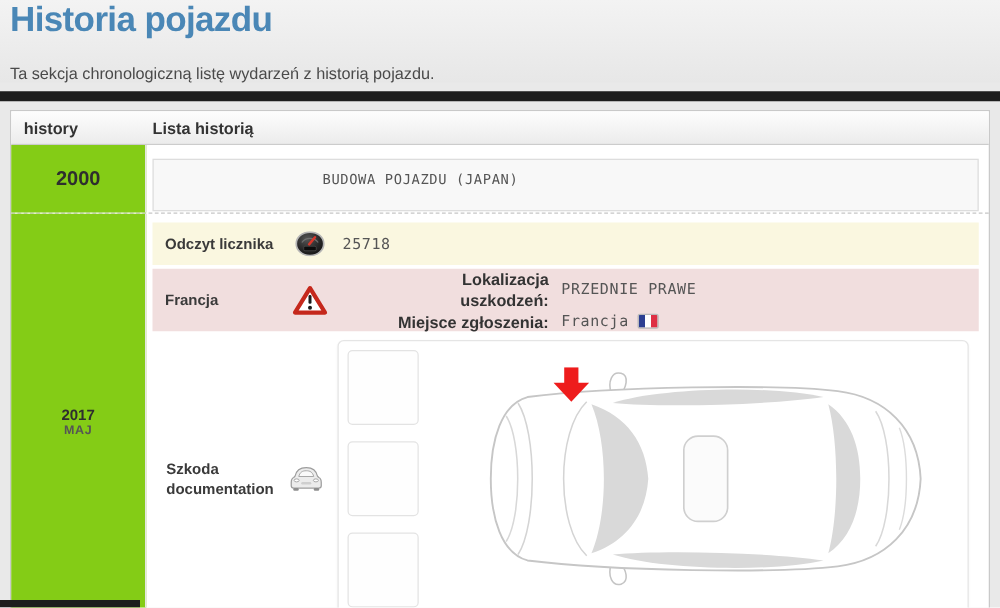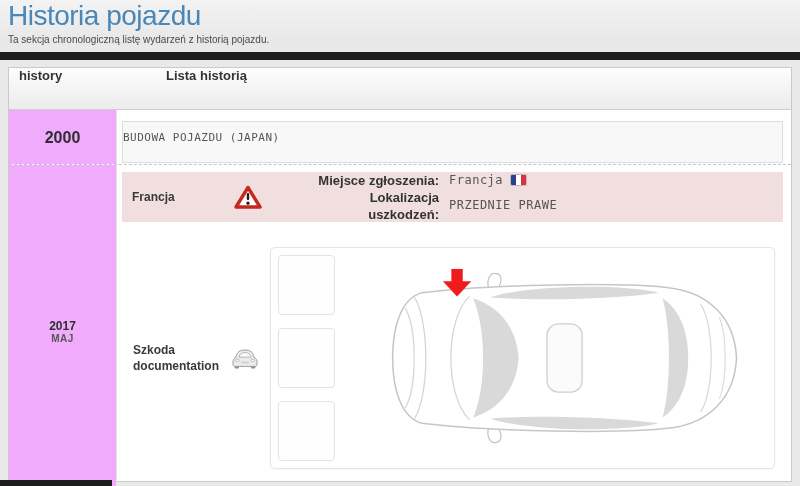--- a/index.html
+++ b/index.html
@@ -5,58 +5,58 @@
   * { box-sizing: border-box; }
   html,body { margin:0; padding:0; }
   body {
     width:800px; height:486px; overflow:hidden;
     background:#e9e9e9;
     font-family:"Liberation Sans", sans-serif;
     position:relative;
   }
   
   .page-header { padding:1px 8px 0 8px; background:linear-gradient(#f3f3f3,#e7e7e7); }
-  .page-title { margin:0; font-size:28px; font-weight:normal; letter-spacing:-0.5px; color:#4a87b6; line-height:1.05; }
-  .page-subtitle { margin:4px 0 7px 0; font-size:10px; color:#4a4a4a; }
+  .page-title { margin:0; font-size:28px; font-weight:bold; letter-spacing:-0.5px; color:#4a87b6; line-height:1.05; }
+  .page-subtitle { margin:21px 0 7px 0; font-size:13px; color:#4a4a4a; }
   .dark-bar { height:8px; background:#1d1d1d; width:100%; }
   .bottom-bar { position:absolute; left:0; bottom:0; width:112px; height:6px; background:#1d1d1d; }
 
   
   .history-table {
     margin:7px 8px 0 8px; background:#fff;
     border:1px solid #c9c9c9; height:415px;
   }
   .thead {
-    display:flex; height:42px;
+    display:flex; align-items:center; height:27px;
     background:linear-gradient(#fdfdfd,#ececec);
     border-bottom:1px solid #ccc;
-    font-size:13px; font-weight:bold; color:#333;gap:44px;
+    font-size:13px; font-weight:bold; color:#333;
   }
   .th-left { width:108px; padding-left:10px; }
   .th-right { flex:1; padding-left:5px; }
 
   .trow { display:flex; }
   .row-2000 { height:55px; border-bottom:1px dashed #c6c6c6; }
   .row-2017 { height:332px; }
   .year-cell {
-    width:108px; border-right:1px solid #e4e4e4; background:#f0abfc;
+    width:108px; border-right:1px solid #e4e4e4; background:#84cc16;
     display:flex; flex-direction:column; align-items:center; justify-content:center;
   }
   .year-big { font-size:12px; font-weight:bold; color:#2e2e2e; line-height:1.2; }
   .year-2000 { font-size:16px; }
   .month { font-size:10px; font-weight:bold; color:#555; letter-spacing:0.5px; }
   .content-cell { flex:1; min-width:0; }
 
   .mono { font-family:"DejaVu Sans Mono","Liberation Mono",monospace; color:#555; letter-spacing:0.5px; }
 
   
   .event-box {
     margin:11px 8px 0 5px; height:42px; line-height:31px;
     background:#f8f8f8; border:1px solid #ddd;
-    font-size:11px; 
+    font-size:11px; padding-left:135px;
   }
 
   
   .events-stack { padding:7px 8px 6px 5px; display:flex; flex-direction:column; height:100%; }
   .event-row { display:flex; align-items:center; padding:0 0 0 10px; }
   .row-odometer { background:#faf7e0; height:34px; margin-bottom:3px; }
   .row-damage   { background:#f1dede; height:50px; margin-bottom:3px; }
   .ev-label { width:96px; font-size:12px; font-weight:bold; color:#3a3a3a; line-height:1.3; }
   .ev-icon-cell { width:40px; display:flex; justify-content:center; align-items:center; }
   .odo-value { font-size:12px; margin-left:6px; }
@@ -115,42 +115,61 @@
 
   <div class="trow row-2017">
     <div class="year-cell">
       <div class="year-big">2017</div>
       <div class="month">MAJ</div>
     </div>
 
     <div class="content-cell">
       <div class="events-stack">
 
+        <div class="event-row row-odometer">
+          <div class="ev-label">Odczyt licznika</div>
+          <div class="ev-icon-cell">
+            <svg width="24" height="20" viewBox="0 0 24 20">
+              <defs>
+                <radialGradient id="odoGrad" cx="40%" cy="30%" r="80%">
+                  <stop offset="0%" stop-color="#565656"></stop>
+                  <stop offset="60%" stop-color="#262626"></stop>
+                  <stop offset="100%" stop-color="#101010"></stop>
+                </radialGradient>
+              </defs>
+              <ellipse cx="12" cy="10" rx="11" ry="9.4" fill="url(#odoGrad)" stroke="#b5b5b5" stroke-width="1.4"></ellipse>
+              <path d="M 5.5,9 A 7.5,6.5 0 0 1 18.5,9" stroke="#6f6f6f" stroke-width="1" fill="none"></path>
+              <line x1="11.3" y1="10.5" x2="16" y2="4.8" stroke="#d8372b" stroke-width="2" stroke-linecap="round"></line>
+              <rect x="7" y="12" width="10" height="3.6" rx="1" fill="#0c0c0c" stroke="#4c4c4c" stroke-width="0.6"></rect>
+            </svg>
+          </div>
+          <div class="mono odo-value">25718</div>
+        </div>
 
         <div class="event-row row-damage">
           <div class="ev-label">Francja</div>
           <div class="ev-icon-cell">
             <svg width="28" height="25" viewBox="0 0 28 25">
               <path d="M14,2.5 L26,22 L2,22 Z" fill="#ffffff" stroke="#c5281c" stroke-width="3.4" stroke-linejoin="round"></path>
               <rect x="12.8" y="8" width="2.4" height="7" rx="1.1" fill="#1a1a1a"></rect>
               <circle cx="14" cy="18.2" r="1.6" fill="#1a1a1a"></circle>
             </svg>
           </div>
           <div class="damage-details">
             <div class="detail-line">
+              <span class="dt">Lokalizacja uszkodzeń:</span>
+              <span class="dd">
+                <span class="mono">PRZEDNIE PRAWE</span>
+              </span>
+            </div>
+            <div class="detail-line">
               <span class="dt">Miejsce zgłoszenia:</span>
               <span class="dd">
                 <span class="mono">Francja</span>
                 <span class="flag"></span>
-              </span>
-            </div>
-            <div class="detail-line">
-              <span class="dt">Lokalizacja uszkodzeń:</span>
-              <span class="dd">
-                <span class="mono">PRZEDNIE PRAWE</span>
               </span>
             </div>
           </div>
         </div>
 
         <div class="row-docs">
           <div class="docs-label">Szkoda documentation</div>
           <div class="docs-icon-cell">
             <svg width="26" height="21" viewBox="0 0 26 21">
               <path d="M4,9 C5,4 8,2 13,2 C18,2 21,4 22,9 L23,10 C24.5,10.6 25,12 25,14 L25,16.5 C25,17.6 24.1,18.4 23,18.4 L3,18.4 C1.9,18.4 1,17.6 1,16.5 L1,14 C1,12 1.5,10.6 3,10 Z" fill="#ececec" stroke="#9d9d9d" stroke-width="1"></path>

